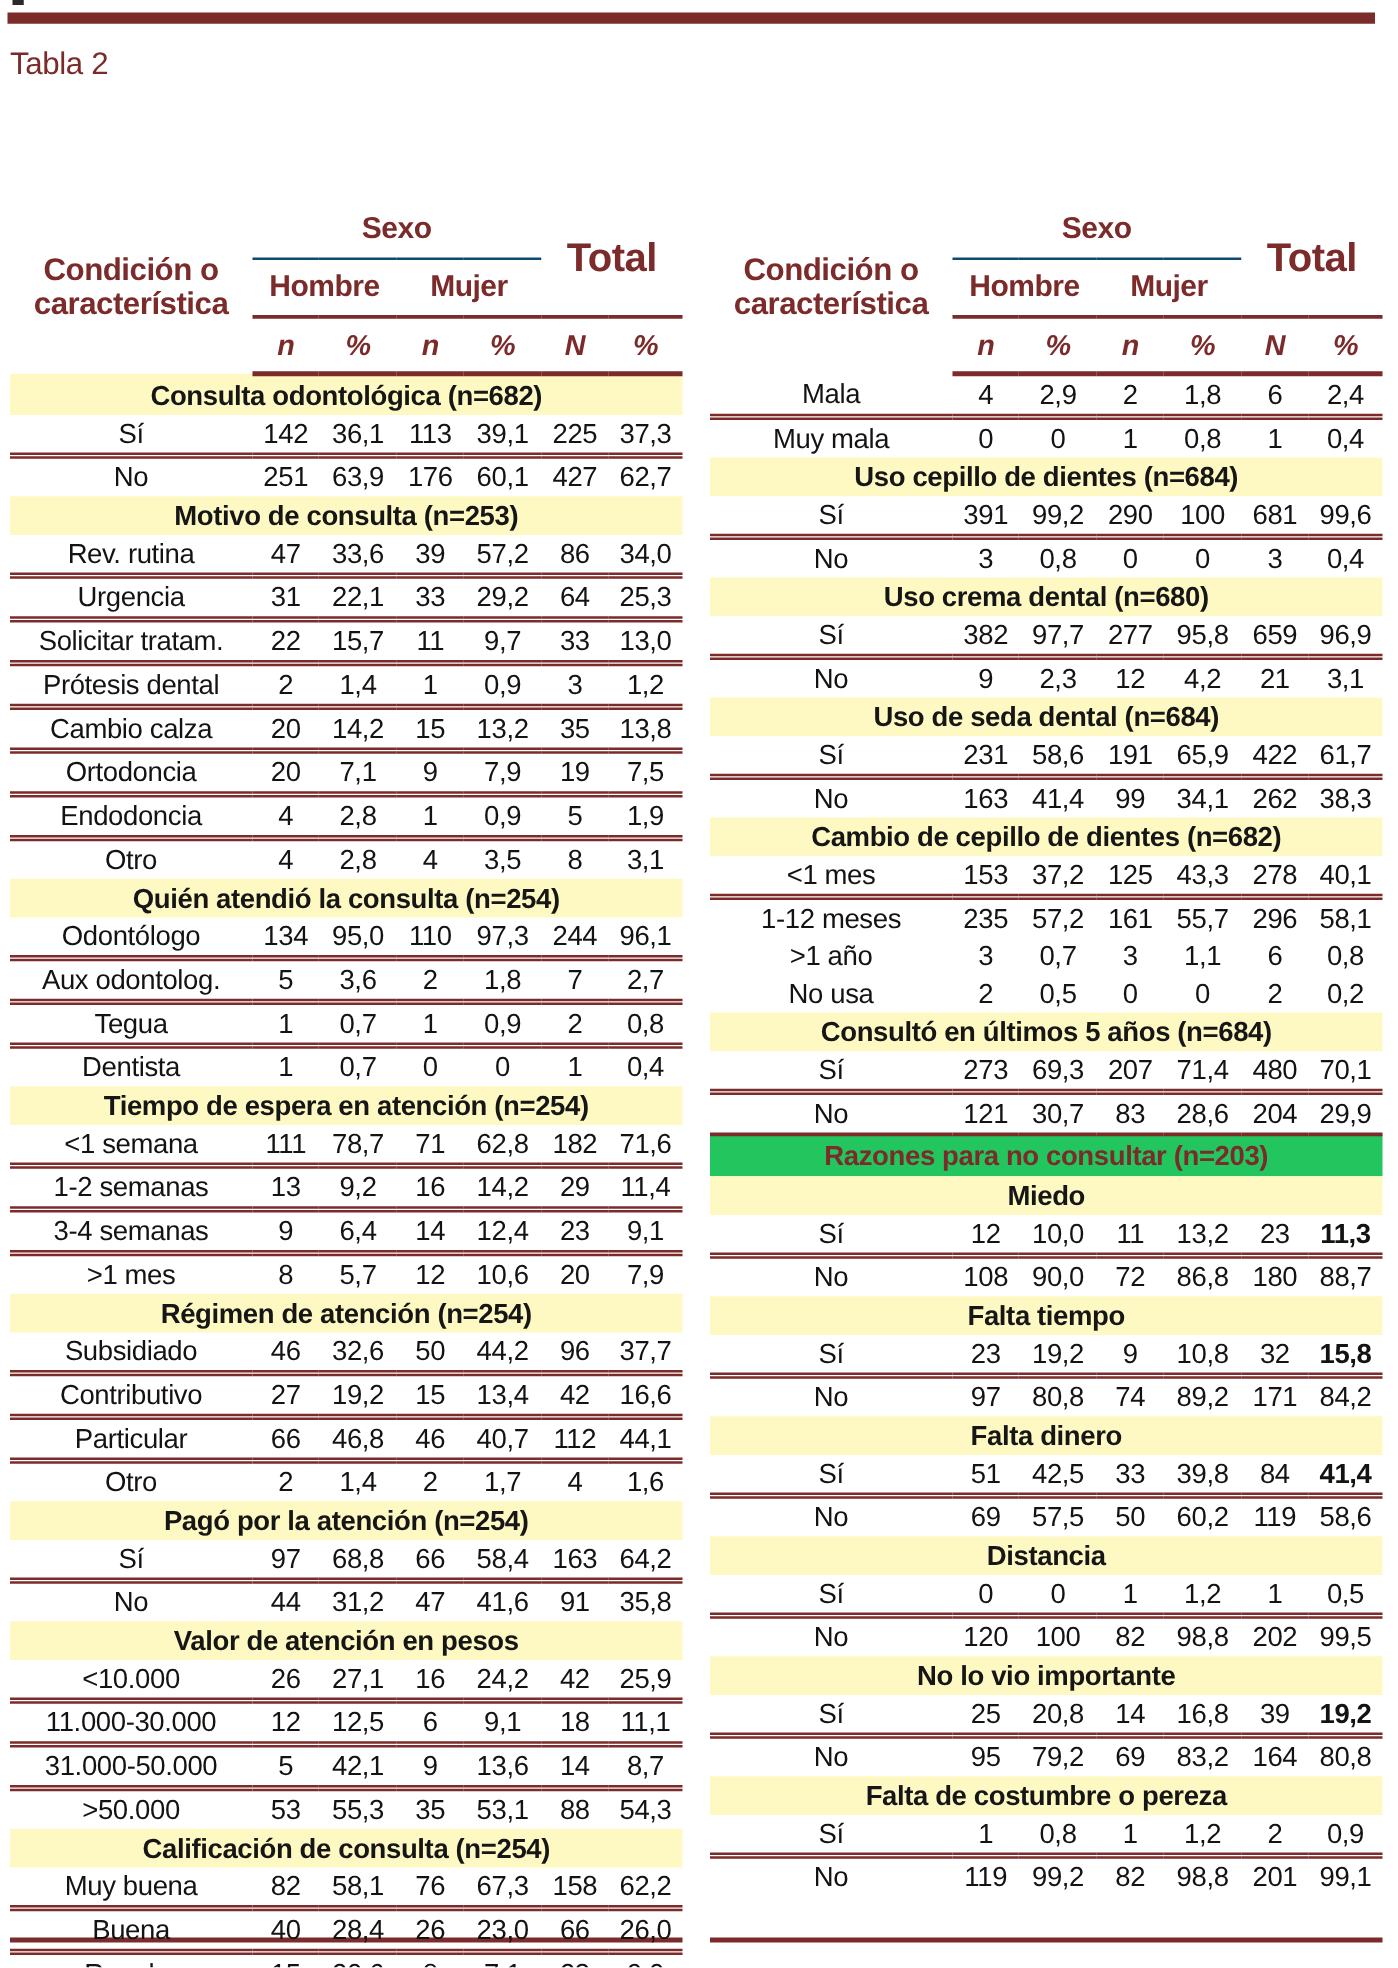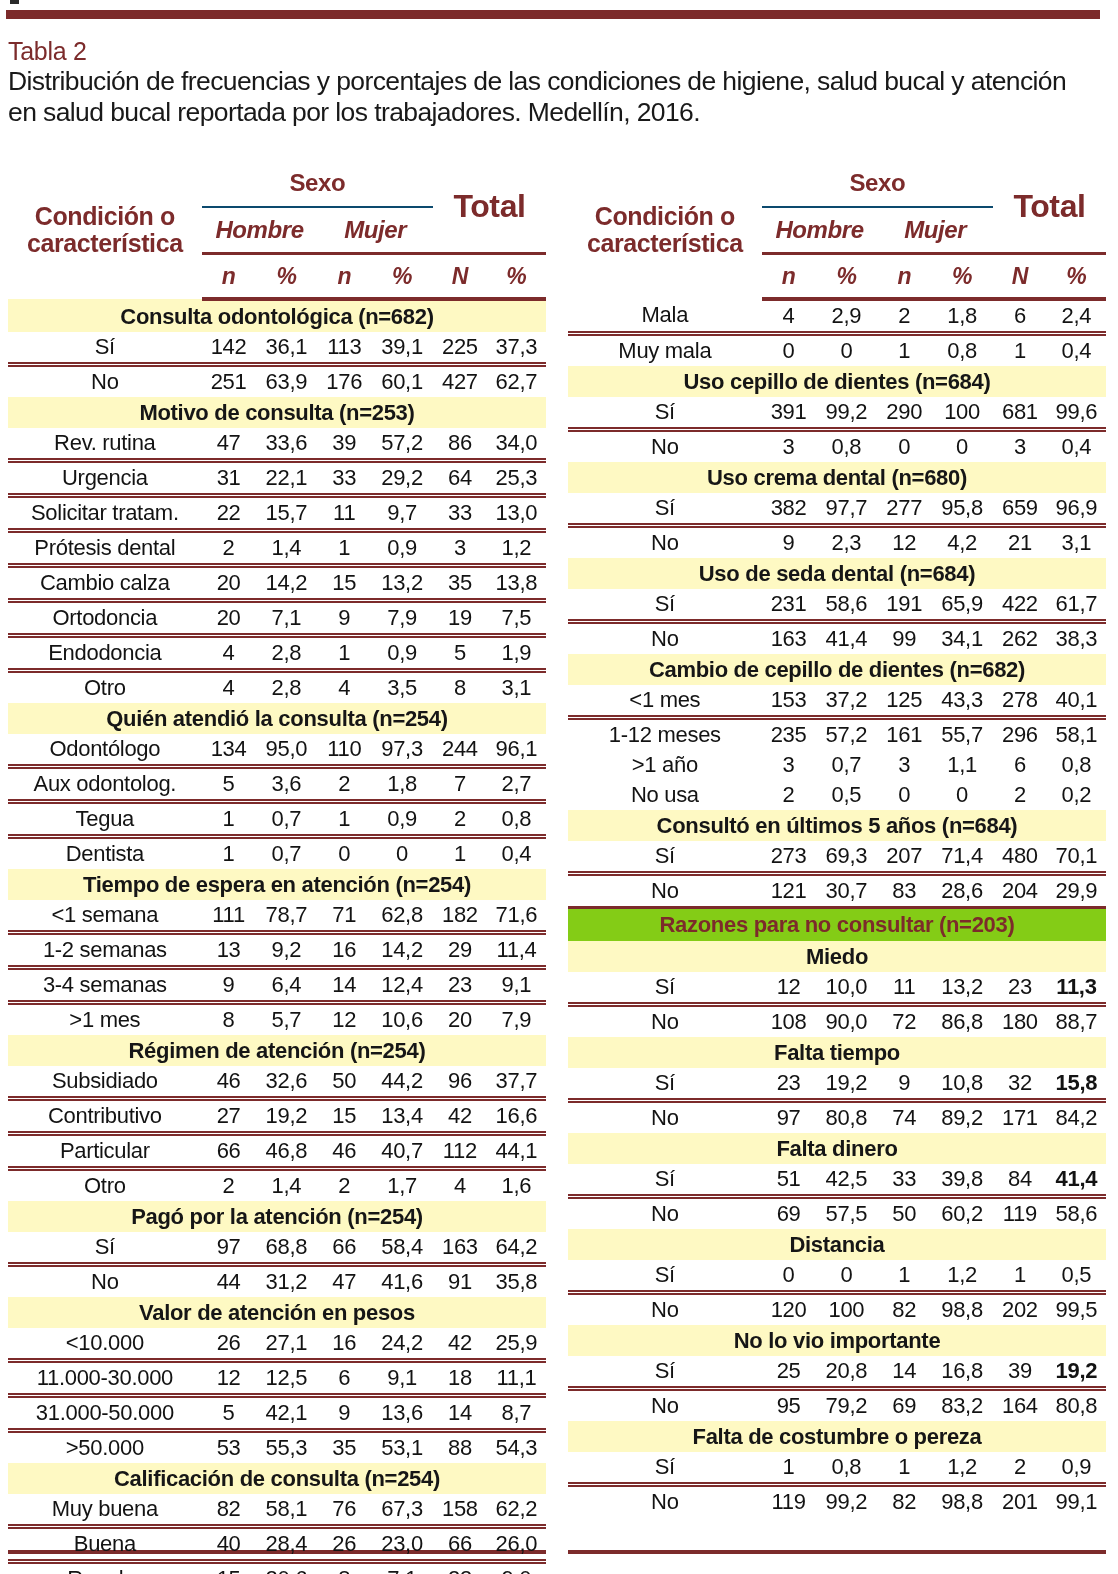--- a/index.html
+++ b/index.html
@@ -38,47 +38,46 @@
   col.c-n1{width:10%;} col.c-p1{width:11.5%;}
   col.c-n2{width:10%;} col.c-p2{width:11.5%;}
   col.c-N{width:10%;}  col.c-P{width:11%;}
   thead th{
     color:#7c2b2b;font-weight:bold;text-align:center;vertical-align:middle;
     padding:0;font-size:23.5px;line-height:26px;letter-spacing:-0.4px;
   }
   th.h-cond{font-size:25px;line-height:27px;}
   th.h-sexo{border-bottom:2px solid #0c4a6e;height:46px;font-size:24px;}
   th.h-total{border-bottom:3px solid #7c2b2b;font-size:32px;}
-  th.h-sub{border-bottom:3px solid #7c2b2b;height:44px;font-style:italic;font-size:24px;font-weight:bold;}
+  th.h-sub{border-bottom:3px solid #7c2b2b;height:44px;font-size:24px;font-weight:bold;}
   tr.h-units th{height:42px;font-style:italic;font-size:23px;border-bottom:4px solid #7c2b2b;}
   tbody td{
     text-align:center;vertical-align:middle;
     font-size:22px;line-height:28px;padding:1px 1px;
     color:#131313;
   }
   tr.band td{
     background:#fef9c3;font-weight:bold;font-size:22px;line-height:29px;
     color:#161616;
   }
   tr.band.highlight td{
-    background:#84cc16;color:#7c2b2b;border-top:3px solid #7c2b2b;line-height:30px;
+    background:#22c55e;color:#7c2b2b;border-top:3px solid #7c2b2b;line-height:30px;
   }
   tr.rule td{border-bottom:5px double #7c2b2b;}
   td.bold{font-weight:bold;}
 </style>
 </head>
 <body>
 
 <div class="page">
   <div class="stray-mark"></div>
   <div class="top-bar"></div>
 
   <div class="title-block">
     <div class="table-label">Tabla 2</div>
-    <div class="table-caption">Distribución de frecuencias y porcentajes de las condiciones de higiene, salud bucal y atención en salud bucal reportada por los trabajadores. Medellín, 2016.</div>
   </div>
 
   <div class="tables">
 
     <div class="tbl-wrap">
       <table class="data">
         <colgroup>
           <col class="c-label">
             <col class="c-n1">
             <col class="c-p1">

